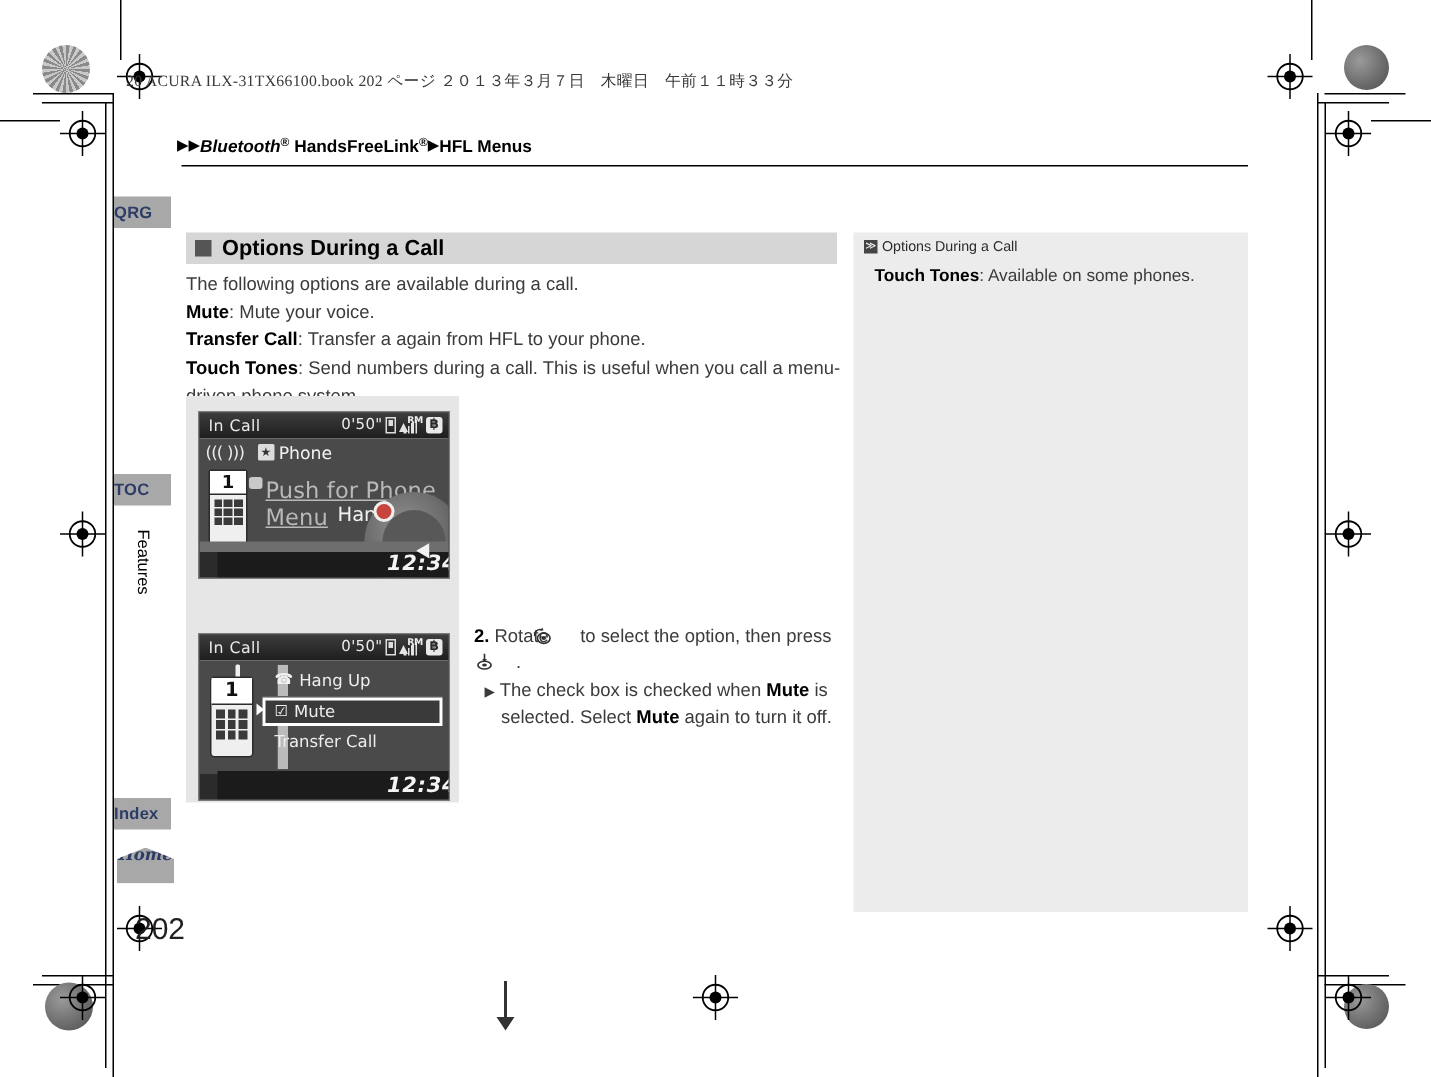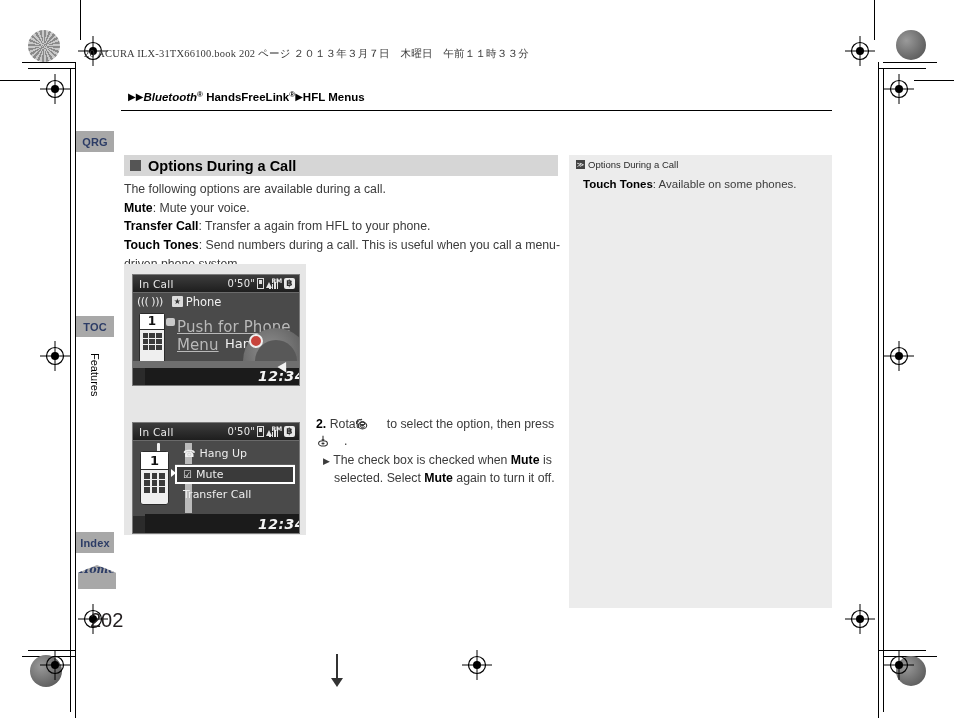--- a/index.html
+++ b/index.html
@@ -24,35 +24,35 @@
       repeating-conic-gradient(#8a8a8a 0deg 9deg, #c9c9c9 9deg 18deg);
   }
 
   
   .bookinfo{
     position:absolute;left:84px;top:47px;
     font-family:"Liberation Serif","DejaVu Serif",serif;
     font-size:10.5px;color:#3a3a3a;white-space:nowrap;letter-spacing:.2px;
   }
   .breadcrumb{
-    position:absolute;left:128px;top:90px;
+    position:absolute;left:118px;top:90px;
     font-size:11.5px;color:#000;white-space:nowrap;font-weight:bold;
   }
   .breadcrumb .tri{font-size:10px;vertical-align:1px;}
   .breadcrumb .bt{font-style:italic;font-weight:bold;}
   .breadcrumb .sup{font-size:8px;vertical-align:4px;}
   .hrule{
     position:absolute;left:121px;top:110px;width:711px;height:1px;background:#000;
   }
 
   
   .tab{
     position:absolute;left:76px;width:38px;height:21px;background:#a8a8a8;
     color:#2c3c66;font-size:11px;font-weight:bold;
-    display:flex;align-items:center;justify-content:center;letter-spacing:.2px;
+    display:flex;align-items:center;justify-content:flex-start;letter-spacing:.2px;
   }
   .tab-qrg{top:131px;}
   .tab-toc{top:316px;}
   .tab-index{top:532px;}
   .tab-vert{
     position:absolute;left:86px;top:340px;width:18px;height:70px;
     font-size:11px;color:#000;
     writing-mode:vertical-rl;text-orientation:mixed;
     display:flex;align-items:center;justify-content:center;
   }

